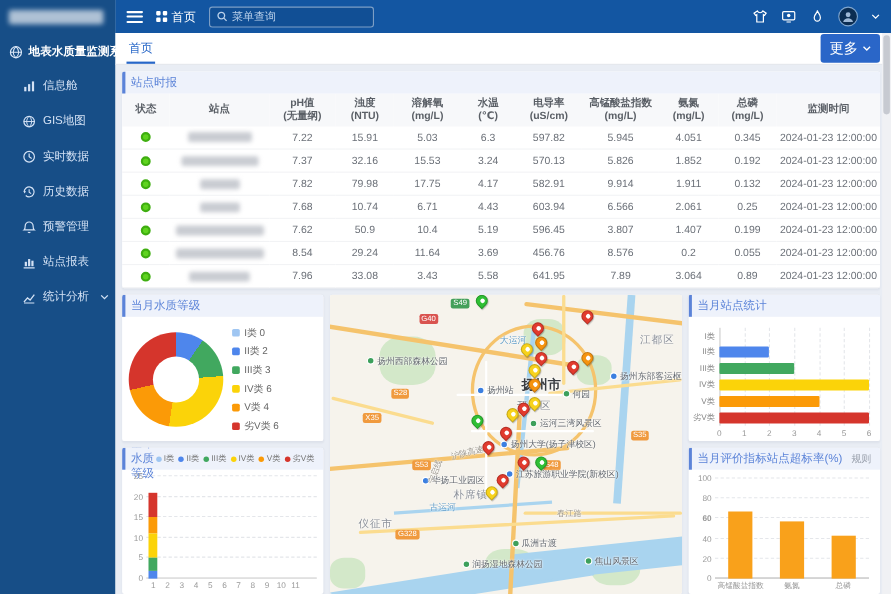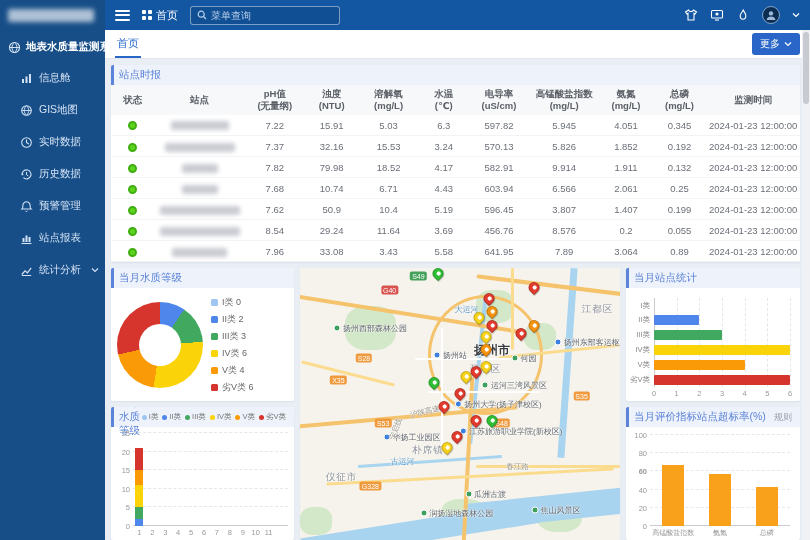--- a/index.html
+++ b/index.html
@@ -26,21 +26,21 @@
 .grid-ico i{background:#fff;border-radius:1px}
 .searchbox{display:flex;align-items:center;gap:4px;width:150px;height:19px;border:1px solid rgba(255,255,255,.45);background:rgba(0,0,0,.08);border-radius:3px;padding:0 6px}
 .searchbox input{border:0;outline:0;background:transparent;color:#fff;font-size:10px;width:110px}
 .searchbox input::placeholder{color:#b9d0ea}
 .top-right{margin-left:auto;display:flex;align-items:center;gap:12px}
 .tico{width:14px;height:14px;cursor:pointer}
 .avatar{width:18px;height:18px;border-radius:50%;background:#0b2d52;border:1px solid #7fa6cf;overflow:hidden;display:flex;align-items:center;justify-content:center;cursor:pointer}
 
 .tabbar{height:29px;background:#fff;border-bottom:1px solid #e3e6ec;display:flex;align-items:center;justify-content:space-between;padding:0 10px}
 .tab{font-size:11px;color:#2767c8;padding:6px 2px 5px;border-bottom:2px solid #2767c8;cursor:pointer}
-.more-btn{background:#2a66c8;color:#fff;font-size:10px;border:0;border-radius:3px;padding:4px 8px;display:flex;align-items:center;gap:4px;cursor:pointer}
+.more-btn{background:#2a66c8;color:#fff;font-size:13px;border:0;border-radius:3px;padding:4px 8px;display:flex;align-items:center;gap:4px;cursor:pointer}
 
 .content{flex:1;background:#e9edf4;padding:6px 10px 0 6px;overflow:hidden;display:flex;flex-direction:column;gap:6px}
 .panel{background:#fff;border-radius:2px;box-shadow:0 1px 2px rgba(30,50,90,.06);overflow:hidden}
 .panel-hd{height:20px;background:#eef2fb;display:flex;align-items:center;padding:0 8px;position:relative;flex-shrink:0}
 .panel-hd::before{content:'';position:absolute;left:0;top:0;bottom:0;width:3px;background:#5b83d8}
 .panel-hd .t{font-size:10.5px;color:#5b83d8}
 .panel-hd .link{margin-left:auto;font-size:9px;color:#9aa1ad;cursor:pointer}
 
 .table-panel{flex-shrink:0}
 table{width:100%;border-collapse:collapse;table-layout:fixed}
@@ -317,21 +317,21 @@
                 <td>5.826</td>
                 <td>1.852</td>
                 <td>0.192</td>
                 <td>2024-01-23 12:00:00</td>
               </tr>
               <tr>
                 <td><span class="dot"></span></td>
                 <td><span class="blurname" style="width: 36px;"></span></td>
                 <td>7.82</td>
                 <td>79.98</td>
-                <td>18.52</td>
+                <td>17.75</td>
                 <td>4.17</td>
                 <td>582.91</td>
                 <td>9.914</td>
                 <td>1.911</td>
                 <td>0.132</td>
                 <td>2024-01-23 12:00:00</td>
               </tr>
               <tr>
                 <td><span class="dot"></span></td>
                 <td><span class="blurname" style="width: 36px;"></span></td>

